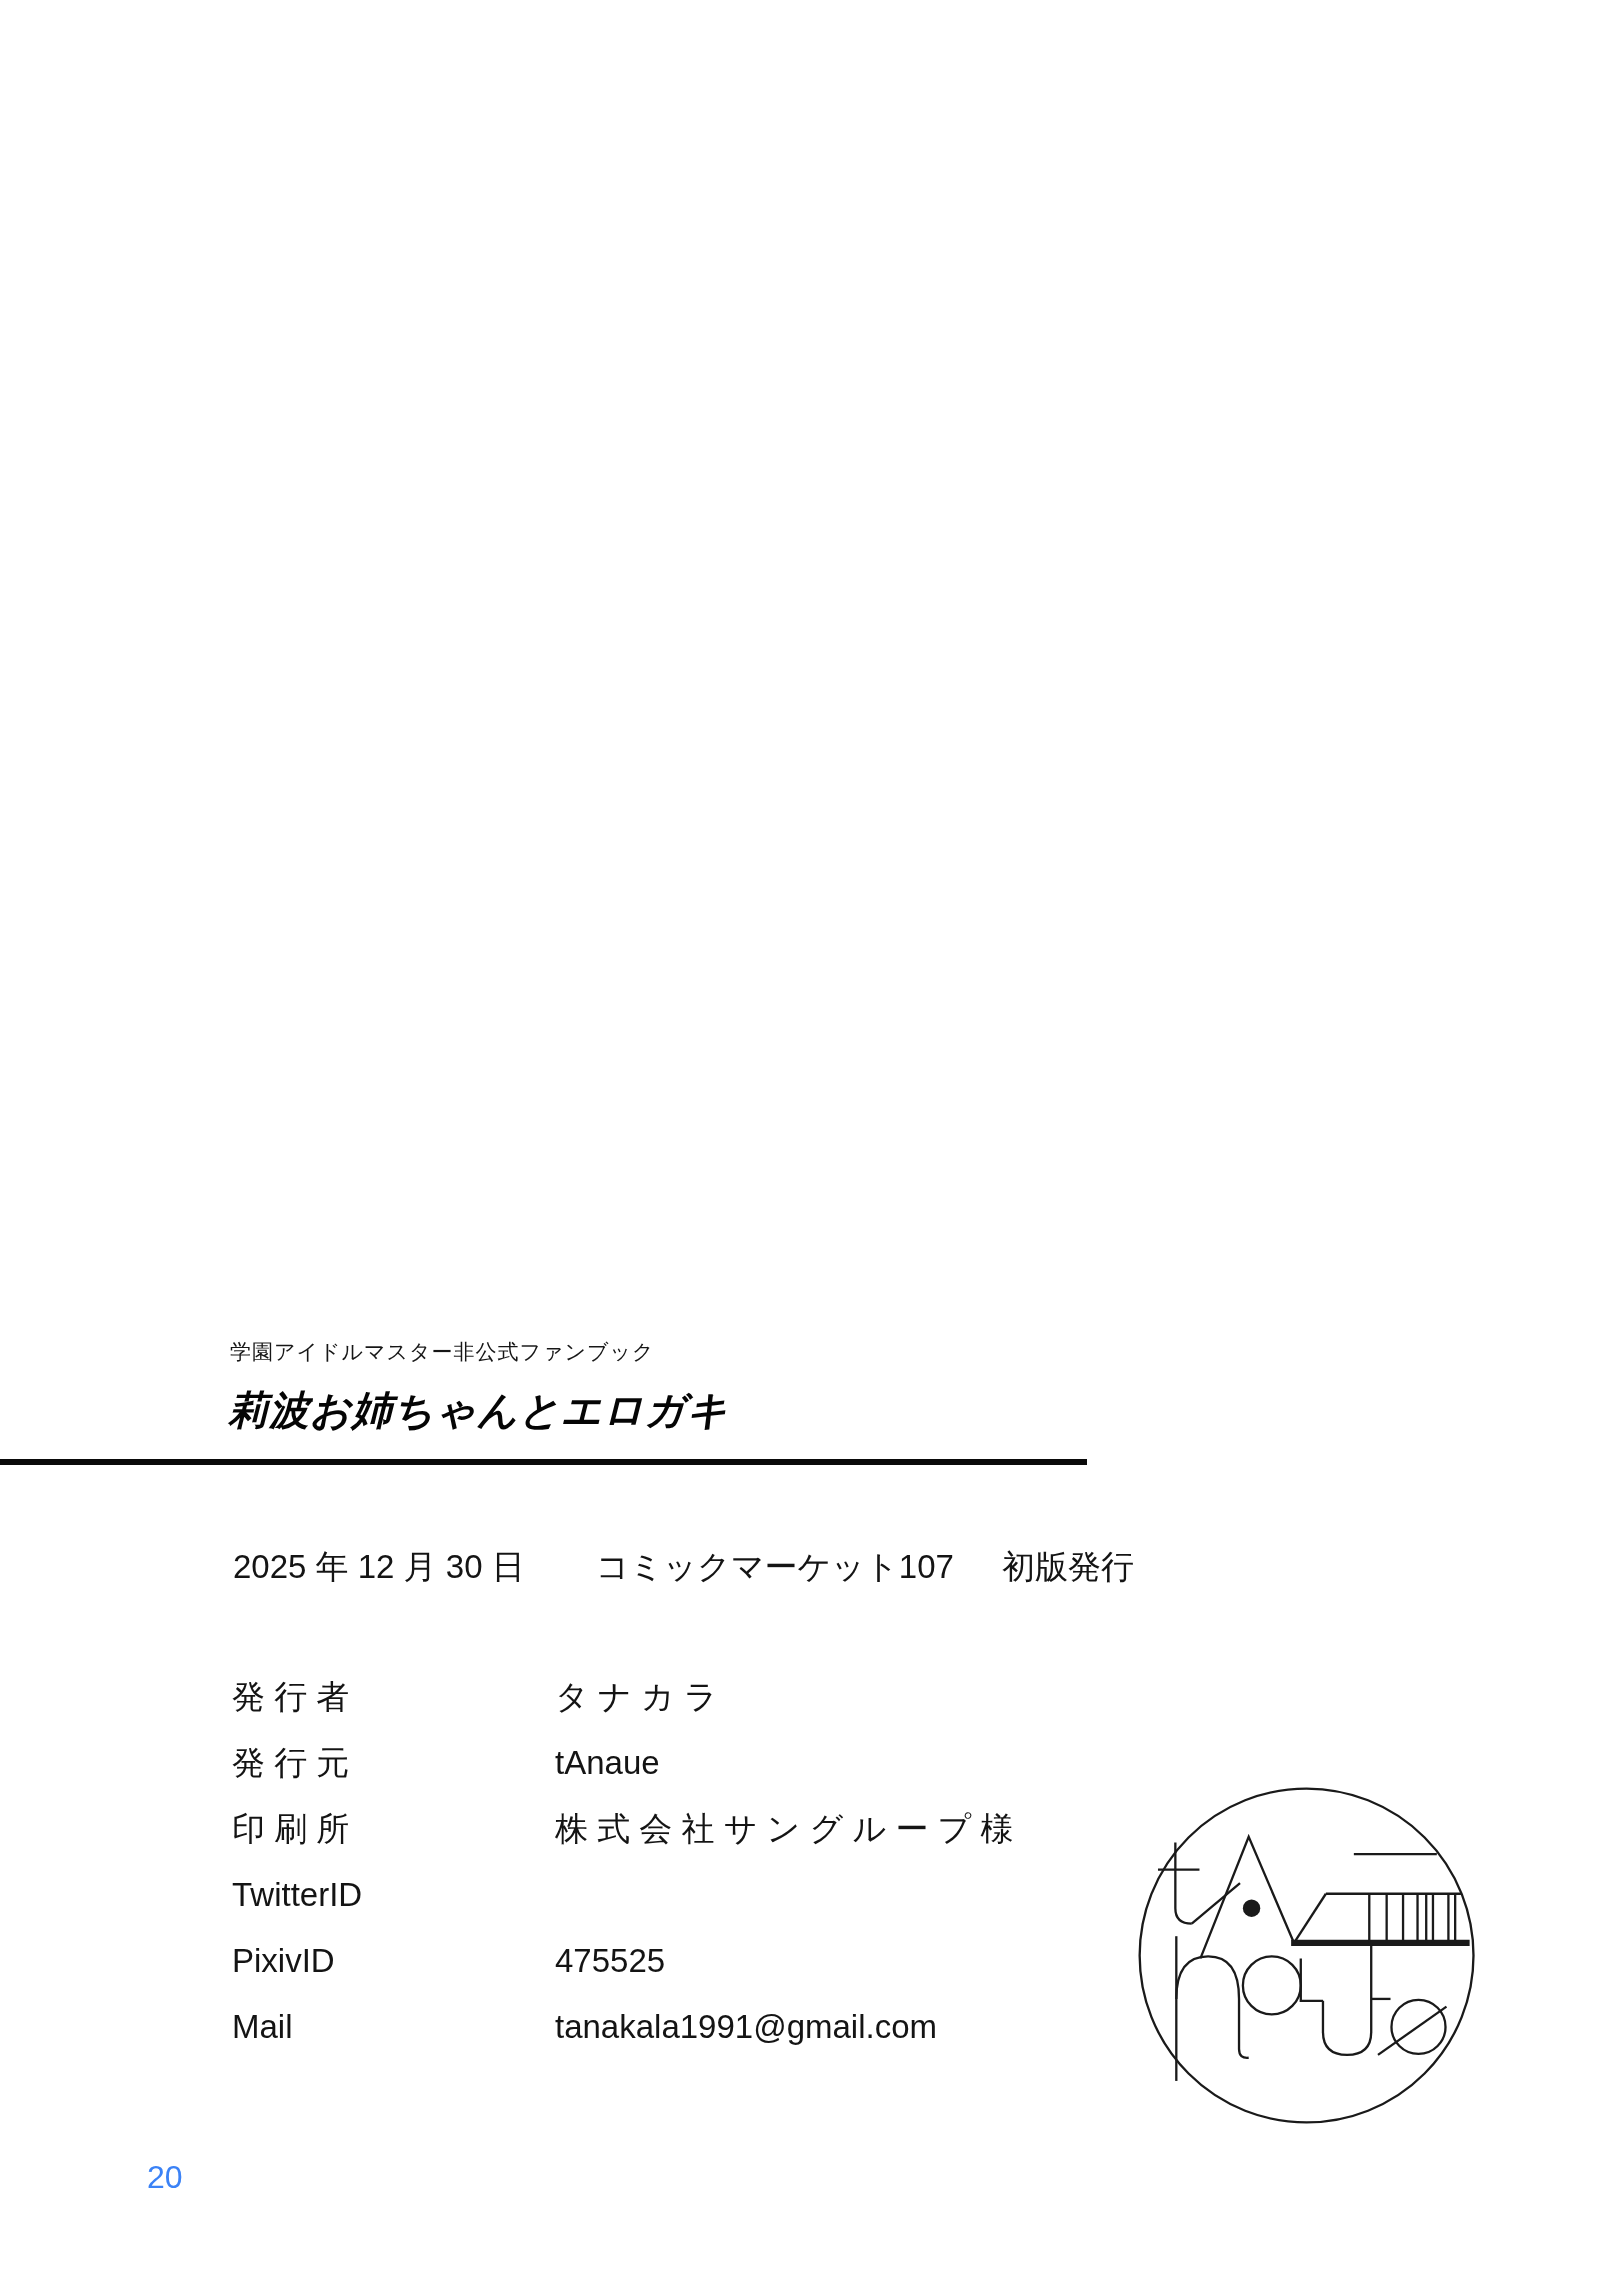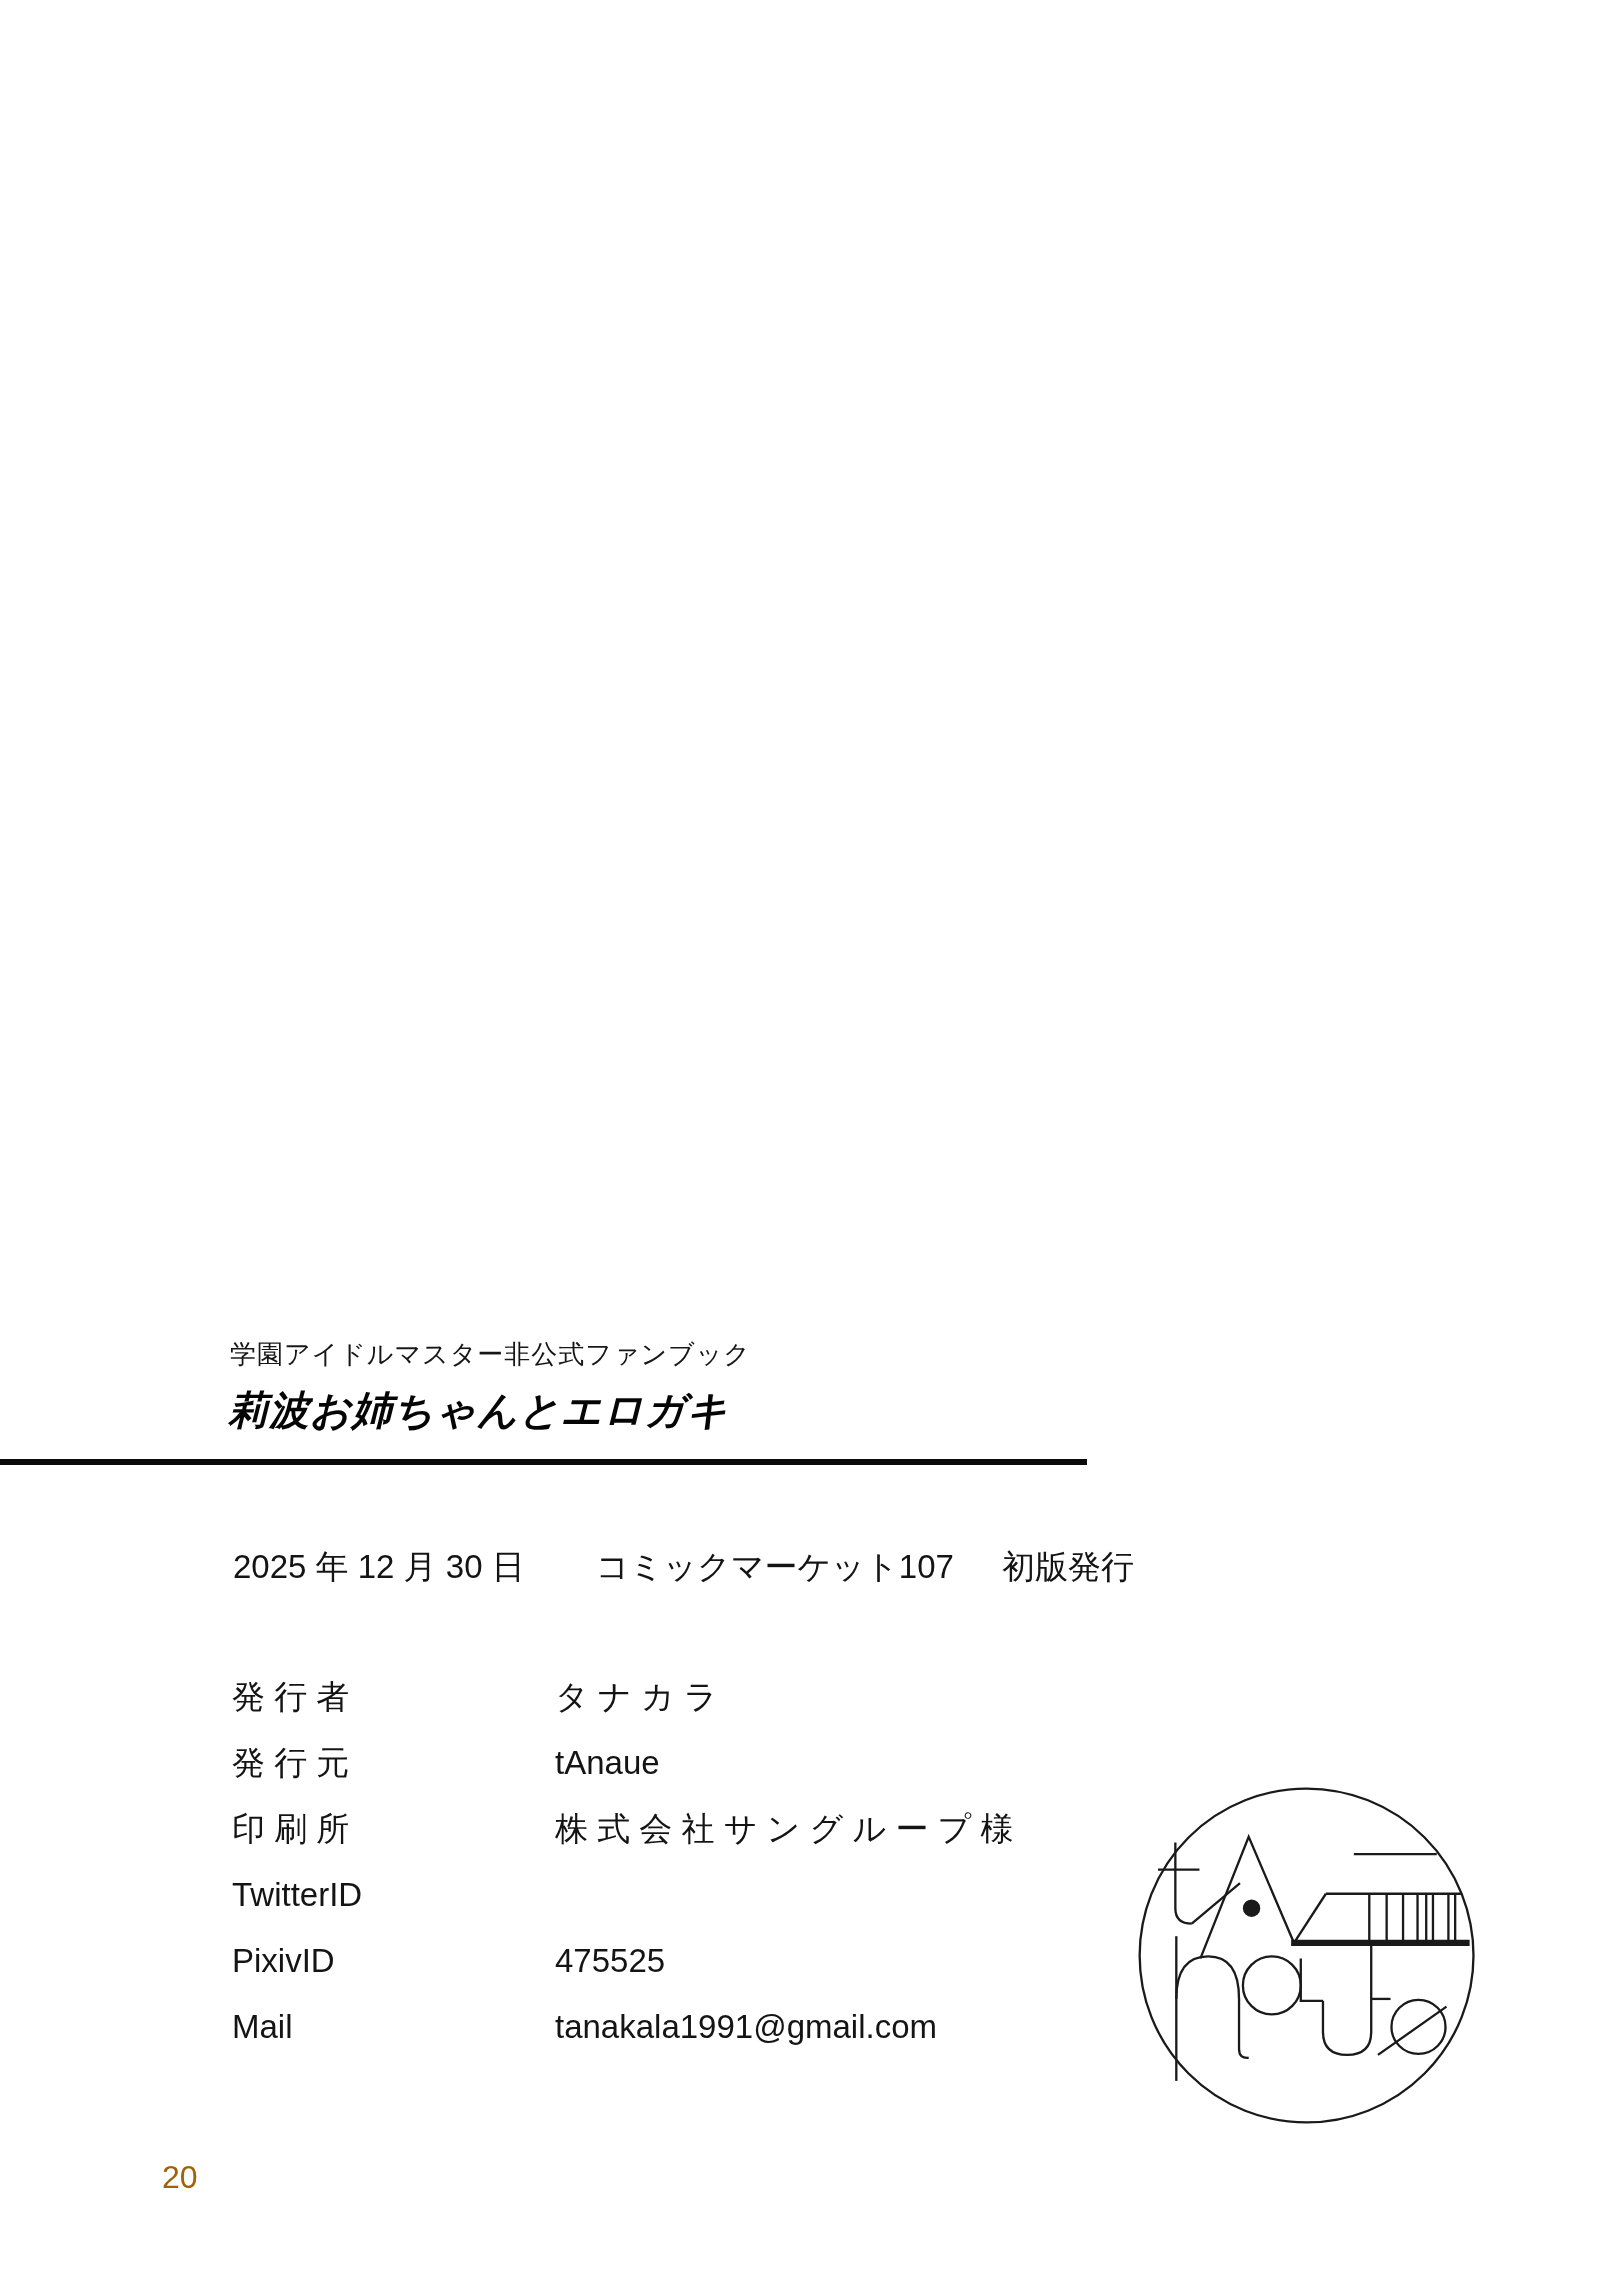--- a/index.html
+++ b/index.html
@@ -10,21 +10,21 @@
     background: #ffffff;
     color: #111111;
     font-family: "Liberation Sans", "DejaVu Sans", sans-serif;
     overflow: hidden;
   }
   .abs { position: absolute; }
 
   .series-note {
     left: 230px;
     top: 1340px;
-    font-size: 26px;
+    font-size: 21px;
     line-height: 1.1;
     letter-spacing: 1px;
     color: #161616;
   }
   .book-title {
     left: 228px;
     top: 1388px;
     font-size: 40px;
     font-weight: bold;
     line-height: 1.1;
@@ -69,25 +69,25 @@
 
   .logo-wrap {
     left: 1130px;
     top: 1777px;
     width: 357px;
     height: 357px;
   }
   .logo-wrap svg { display: block; }
 
   .page-number {
-    left: 162px;
+    left: 147px;
     top: 2161px;
     font-size: 32px;
     line-height: 1;
-    color: #a16207;
+    color: #3b82f6;
   }
 </style>
 </head>
 <body>
 
 <div class="abs series-note">学園アイドルマスター非公式ファンブック</div>
 
 <div class="abs book-title">莉波お姉ちゃんとエロガキ</div>
 
 <div class="abs divider-rule"></div>

